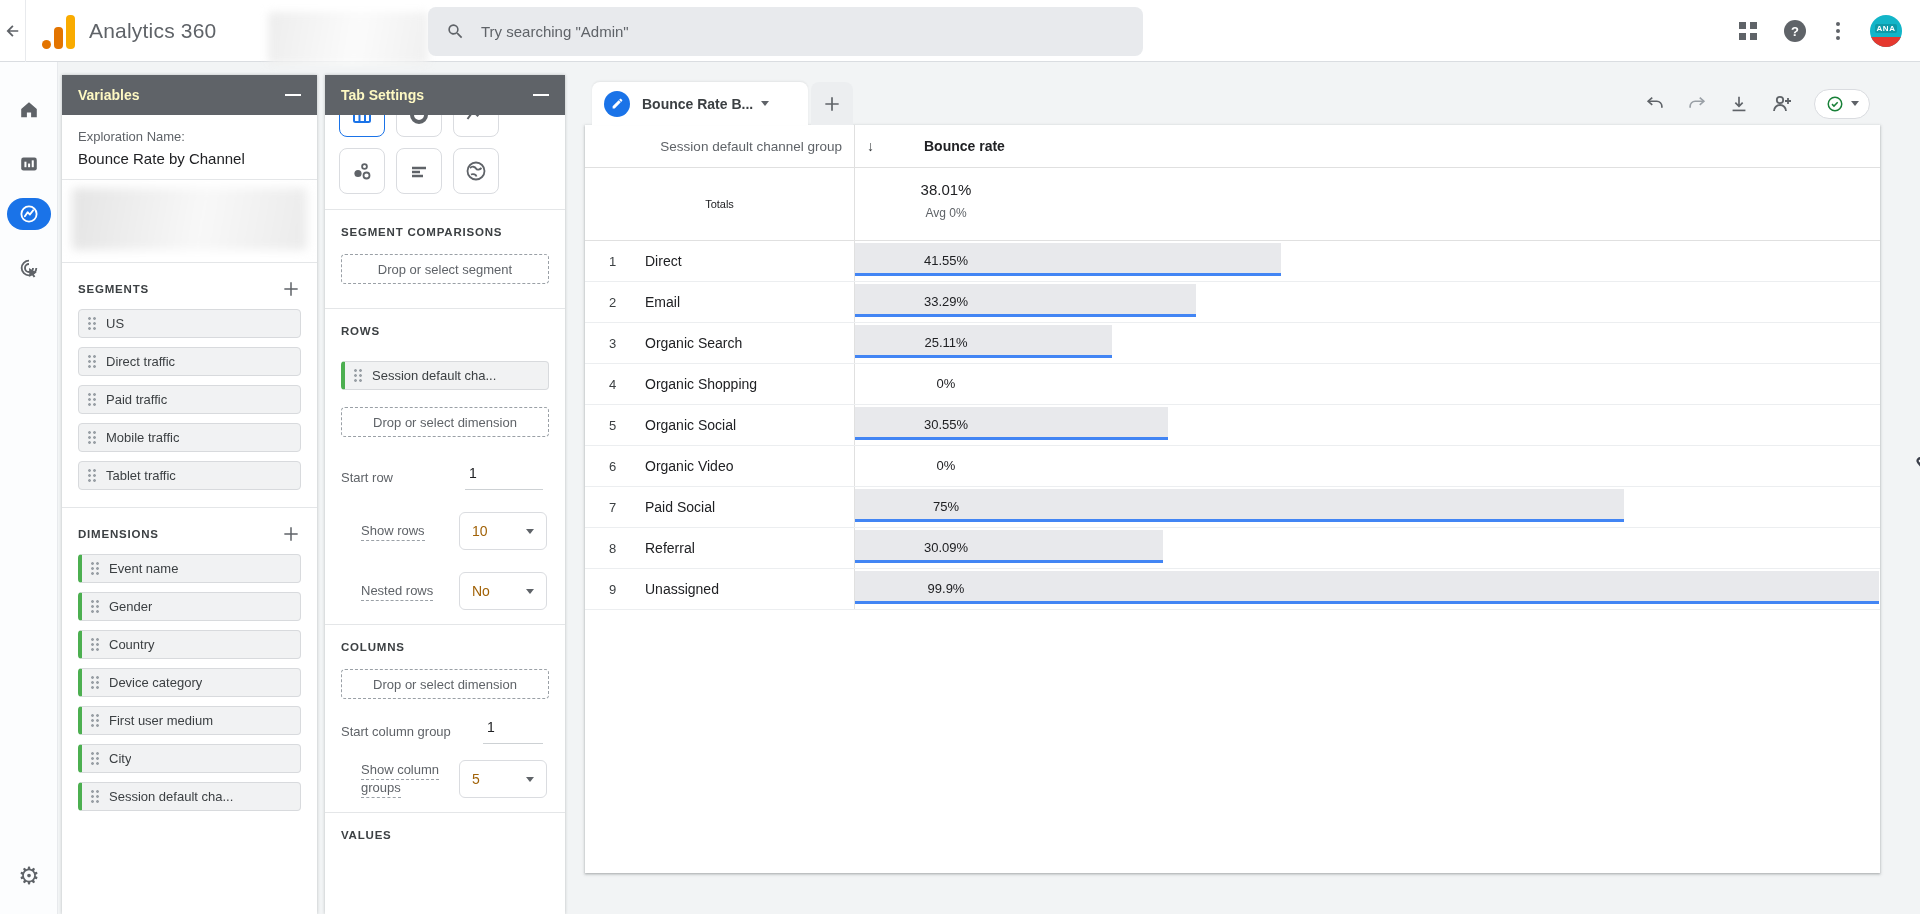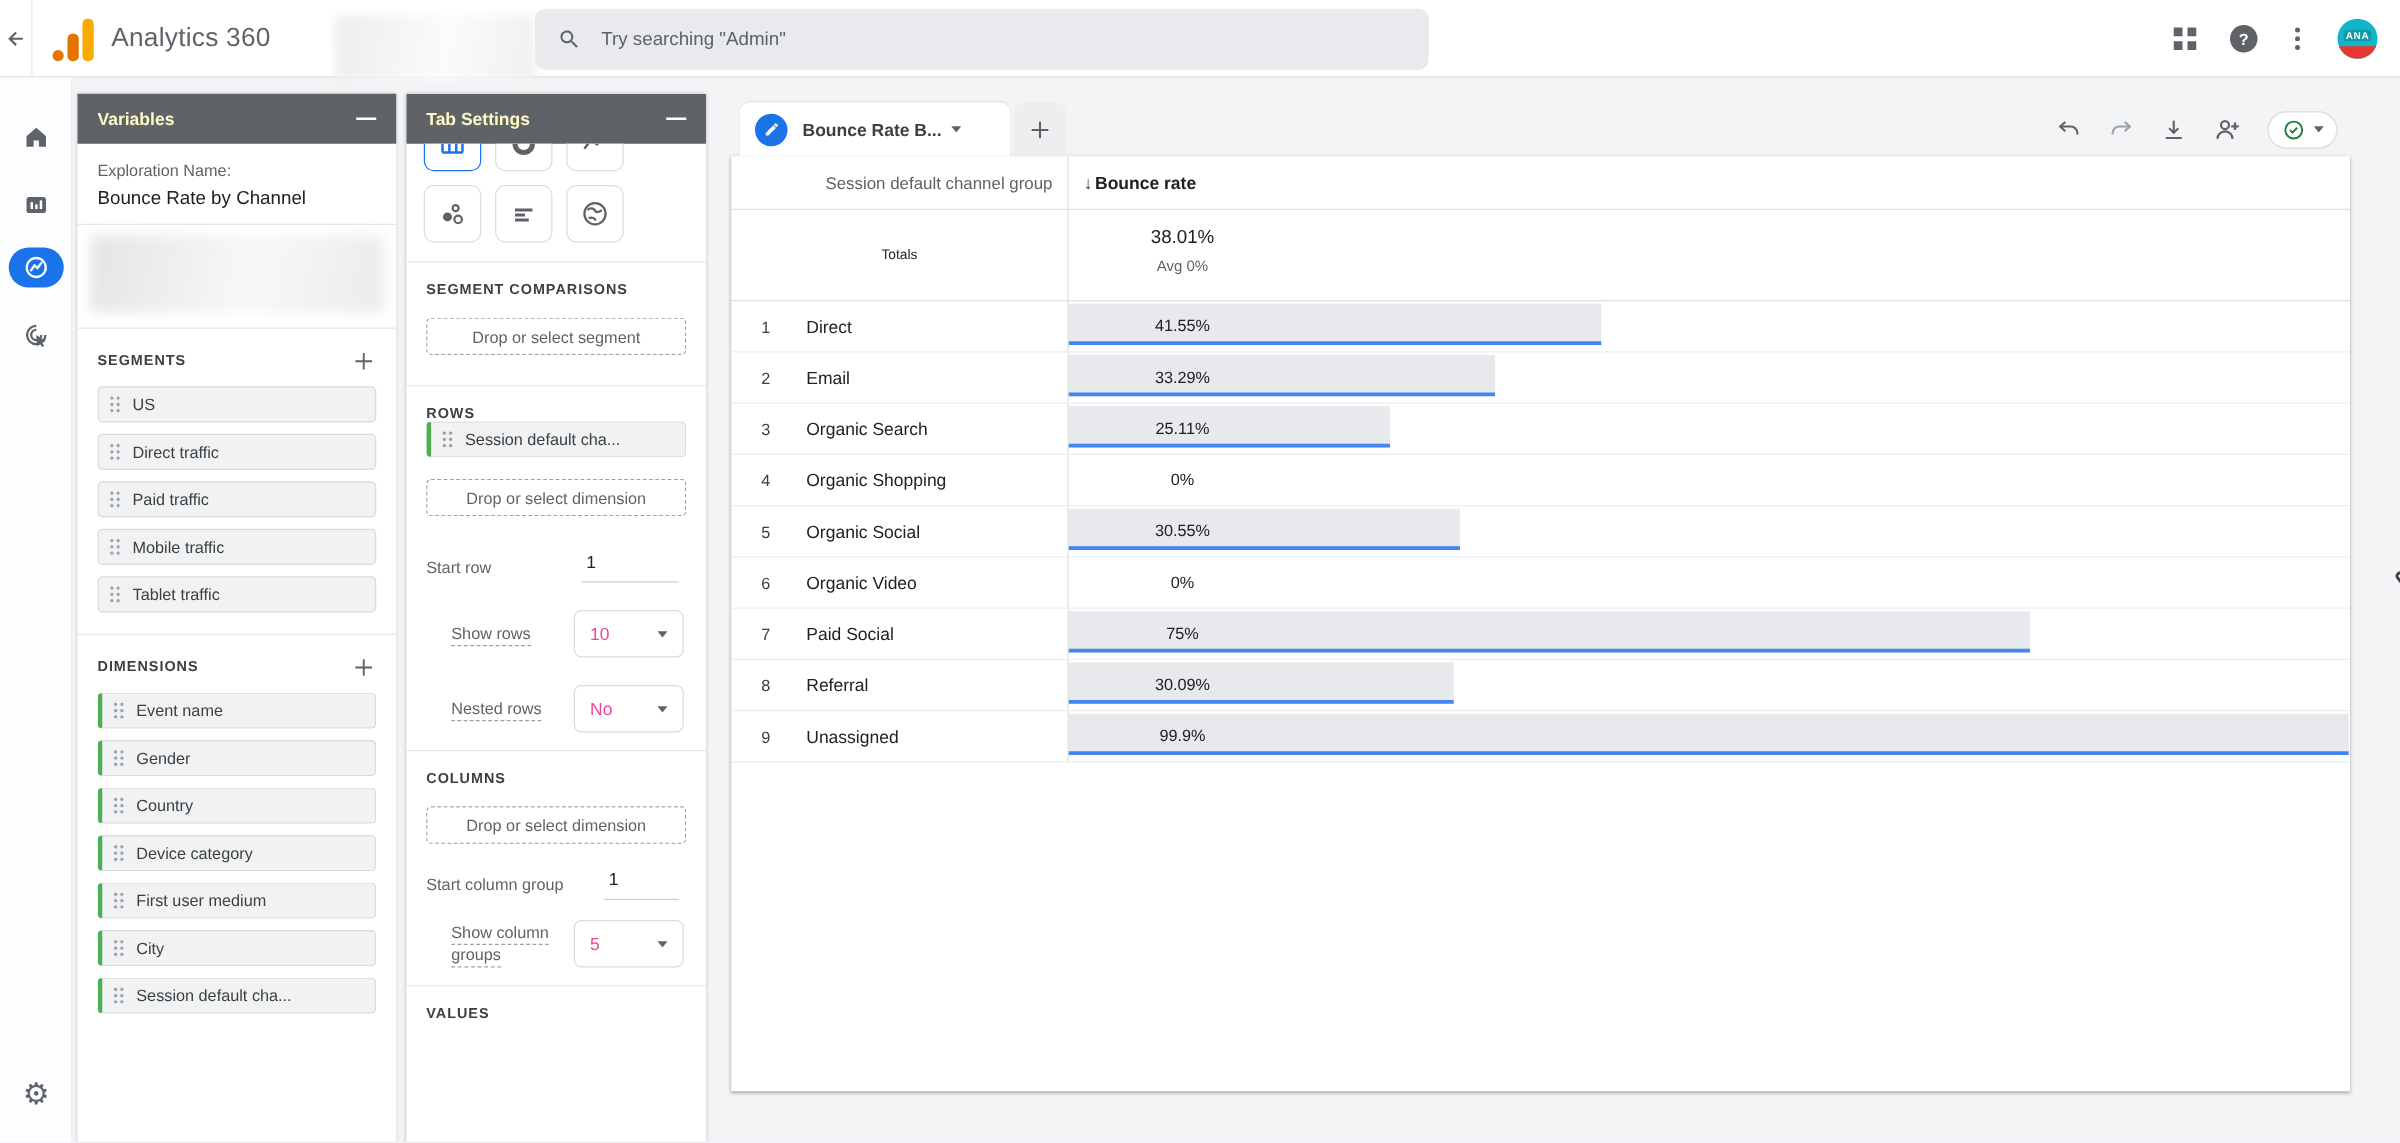--- a/index.html
+++ b/index.html
@@ -62,41 +62,41 @@
   .viz-row.clipped { margin-top:-24px; }
   .viz-btn { width:46px; height:46px; border:1px solid #dadce0; border-radius:8px; background:#fff; display:flex; align-items:center; justify-content:center; cursor:pointer; }
   .viz-btn.selected { border:1.5px solid #1a73e8; }
   .dropzone { border:1px dashed #9aa0a6; border-radius:4px; height:30px; margin:4px 16px 14px; display:flex; align-items:center; justify-content:center; font-size:13px; color:#5f6368; }
   .field { display:flex; align-items:center; padding:8px 16px 14px; }
   .flabel { font-size:13px; color:#5f6368; width:94px; line-height:1.35; }
   .flabel.dotted { width:auto;margin-left:20px; }
   .flabel.dotted span { border-bottom:1px dashed #9aa0a6; padding-bottom:2px; }
   .spacer { flex:1; }
   .input-line { width:78px; font-size:14px; color:#202124; border-bottom:1px solid #cdd1d4; padding:0 4px 8px; margin-right:6px; }
-  .selectbox { width:88px; height:38px; border:1px solid #dadce0; border-radius:6px; display:flex; align-items:center; justify-content:space-between; padding:0 12px; font-size:14px; color:#ec4899; cursor:pointer; margin-right:2px; }
+  .selectbox { width:88px; height:38px; border:1px solid #dadce0; border-radius:6px; display:flex; align-items:center; justify-content:space-between; padding:0 12px; font-size:14px; color:#a16207; cursor:pointer; margin-right:2px; }
   .caret { width:0; height:0; border-left:4.5px solid transparent; border-right:4.5px solid transparent; border-top:5.5px solid #5f6368; }
 
   
   .main { flex:1; padding-top:13px; position:relative; }
   .tabstrip { height:50px; display:flex; align-items:flex-end; padding-left:27px; }
   .tab { width:216px; height:43px; background:#fff; border-radius:8px 8px 0 0; display:flex; align-items:center; padding:0 10px 0 12px; cursor:pointer; box-shadow:0 -1px 2px rgba(60,64,67,.08); }
   .pencil-circle { width:26px; height:26px; border-radius:50%; background:#1a73e8; display:flex; align-items:center; justify-content:center; }
   .tab-label { font-size:14px; color:#3c4043; font-weight:bold; margin:0 8px 0 12px; white-space:nowrap; }
   .addtab { width:42px; height:43px; background:#eceef0; border-radius:8px 8px 0 0; margin-left:3px; display:flex; align-items:center; justify-content:center; cursor:pointer; }
   .strip-tools { margin-left:auto; margin-right:50px; display:flex; align-items:center; gap:20px; height:43px; }
   .tool { cursor:pointer; display:flex; align-items:center; }
   .status-pill { width:56px; height:30px; border:1px solid #dadce0; border-radius:16px; display:flex; align-items:center; justify-content:center; gap:7px; cursor:pointer; background:#fff; }
 
   .card { width:1295px; height:748px; margin-left:20px; background:#fff; box-shadow:0 1px 2px rgba(60,64,67,.3),0 1px 3px 1px rgba(60,64,67,.12); }
   .grid2 { display:grid; grid-template-columns:269px 1fr; }
   .thead { height:43px; border-bottom:1px solid #e0e0e0; }
   .thead .h1 { display:flex; align-items:center; justify-content:flex-end; padding-right:12px; font-size:13.5px; color:#5f6368; }
   .thead .h2 { border-left:1px solid #e0e0e0; display:flex; align-items:center; padding-left:12px; gap:2px; }
   .sort-arrow { font-size:14px; color:#3c4043; }
-  .h2-label { font-size:14px; font-weight:bold; color:#202124; }
+  .h2-label { font-size:14px; font-weight:bold; color:#202124;margin-left:48px; }
   .totals { height:73px; border-bottom:1px solid #e0e0e0; }
   .totals .t1 { display:flex; align-items:center; justify-content:center; font-size:11px; color:#202124; }
   .totals .t2 { border-left:1px solid #e0e0e0; position:relative; }
   .tval { position:absolute; left:0; top:13px; width:182px; text-align:center; font-size:15px; color:#202124; }
   .tavg { position:absolute; left:0; top:38px; width:182px; text-align:center; font-size:12px; color:#5f6368; }
   .trow { height:41px; border-bottom:1px solid #eceef0; }
   .trow .c1 { display:flex; align-items:center; }
   .rn { width:26px; margin-left:24px; font-size:13px; color:#3c4043; }
   .ch { font-size:14px; color:#202124; margin-left:10px; }
   .trow .c2 { border-left:1px solid #e0e0e0; position:relative; }
@@ -310,21 +310,21 @@
       </div>
     </div>
     <div class="divider"></div>
     <div class="sec-head" style="padding-bottom:12px">
       <span class="sec-label">SEGMENT COMPARISONS</span>
     </div>
     <div class="dropzone">
         <span>Drop or select segment</span>
       </div>
     <div class="divider" style="margin-top:10px"></div>
-    <div class="sec-head" style="padding-bottom:0">
+    <div class="sec-head" style="padding-bottom:24px">
       <span class="sec-label">ROWS</span>
     </div>
     <div class="chip dim">
       <span class="dots"></span>
       <span class="chip-label">Session default cha...</span>
     </div>
     <div class="dropzone" style="margin-top:8px">
         <span>Drop or select dimension</span>
       </div>
     <div class="field" style="padding-top:14px">

